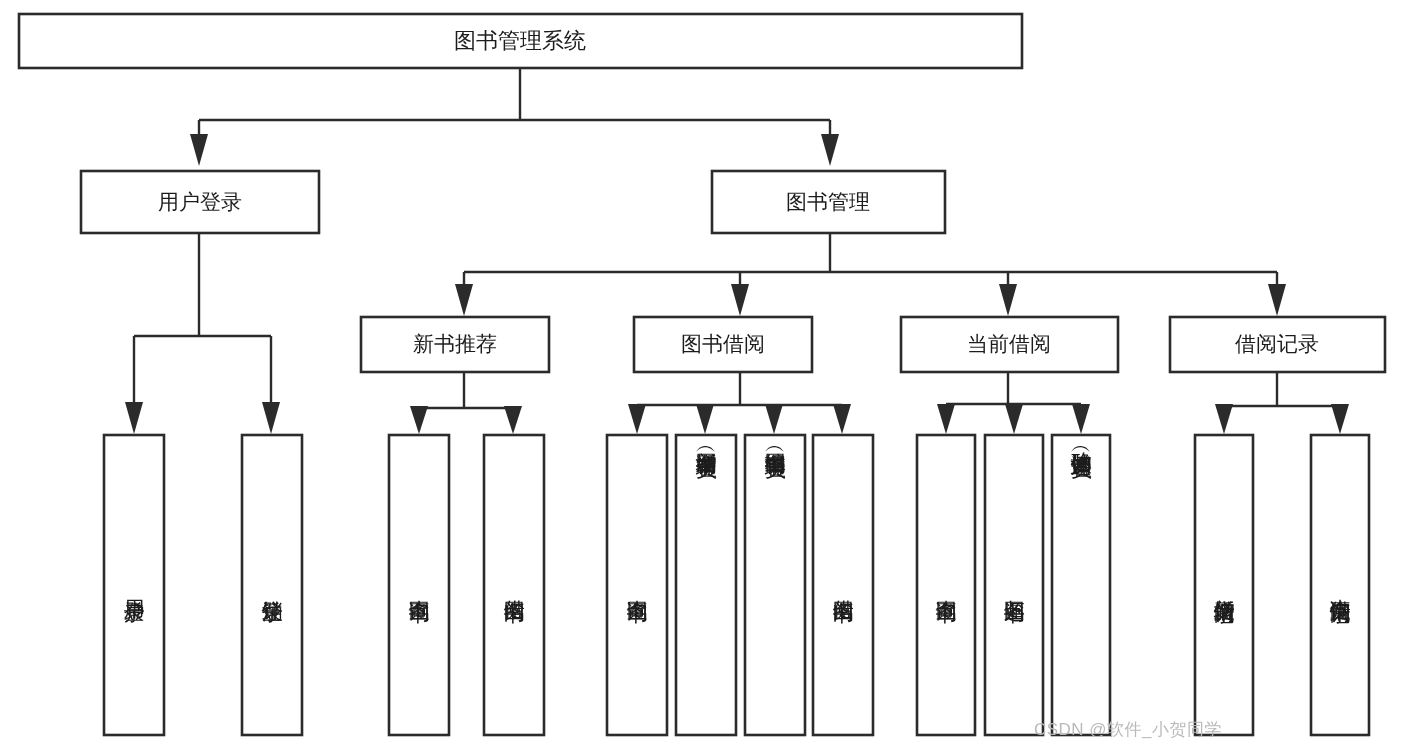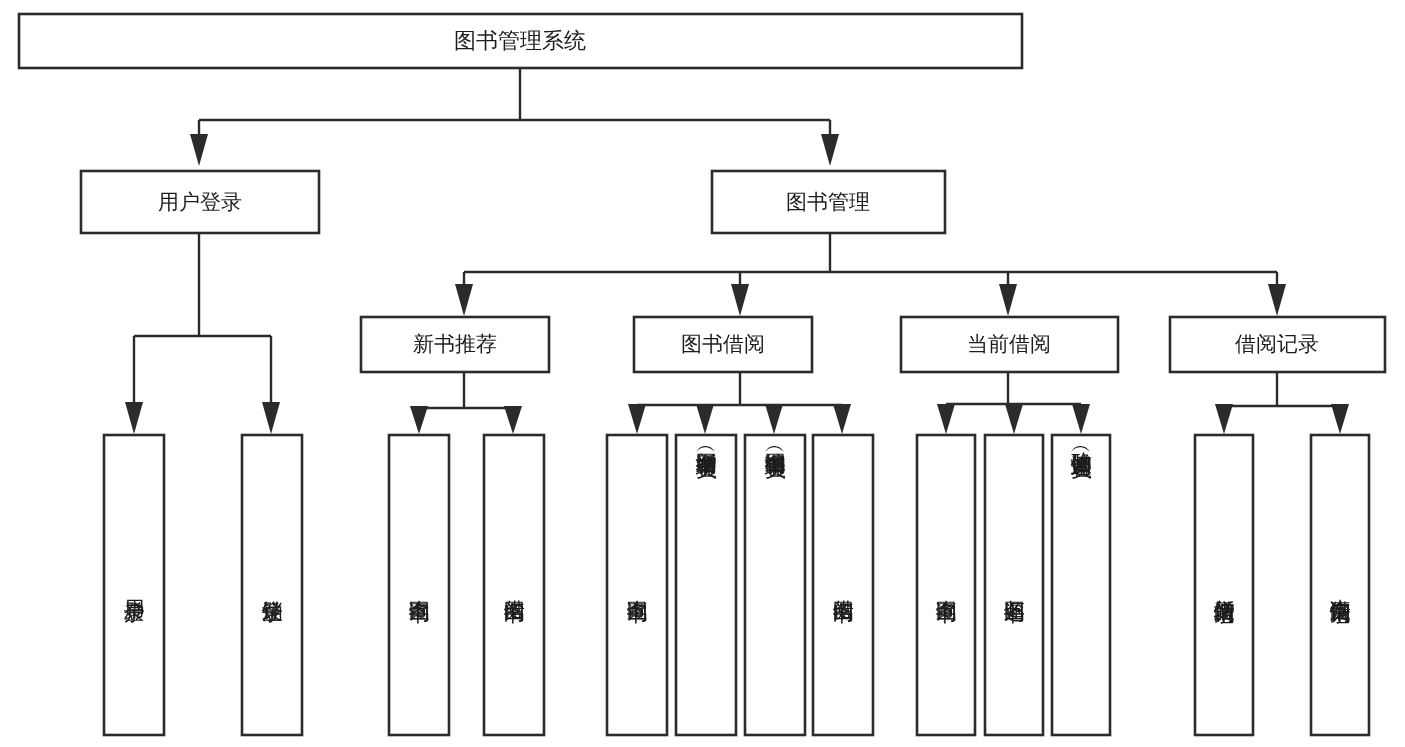--- a/index.html
+++ b/index.html
@@ -251,14 +251,15 @@
     <span class="vlabel-text">确认归还（管理员）</span>
   </div>
 
   <div class="vlabel-wrap" style="left:1195px; top:435px; width:58px; height:300px;">
     <span class="vlabel-text">新增借阅记录</span>
   </div>
   <div class="vlabel-wrap" style="left:1311px; top:435px; width:58px; height:300px;">
     <span class="vlabel-text">查询借阅记录</span>
   </div>
 
+  <div class="watermark">CSDN @软件_小贺同学</div>
 
 </div>
 
 </body></html>

